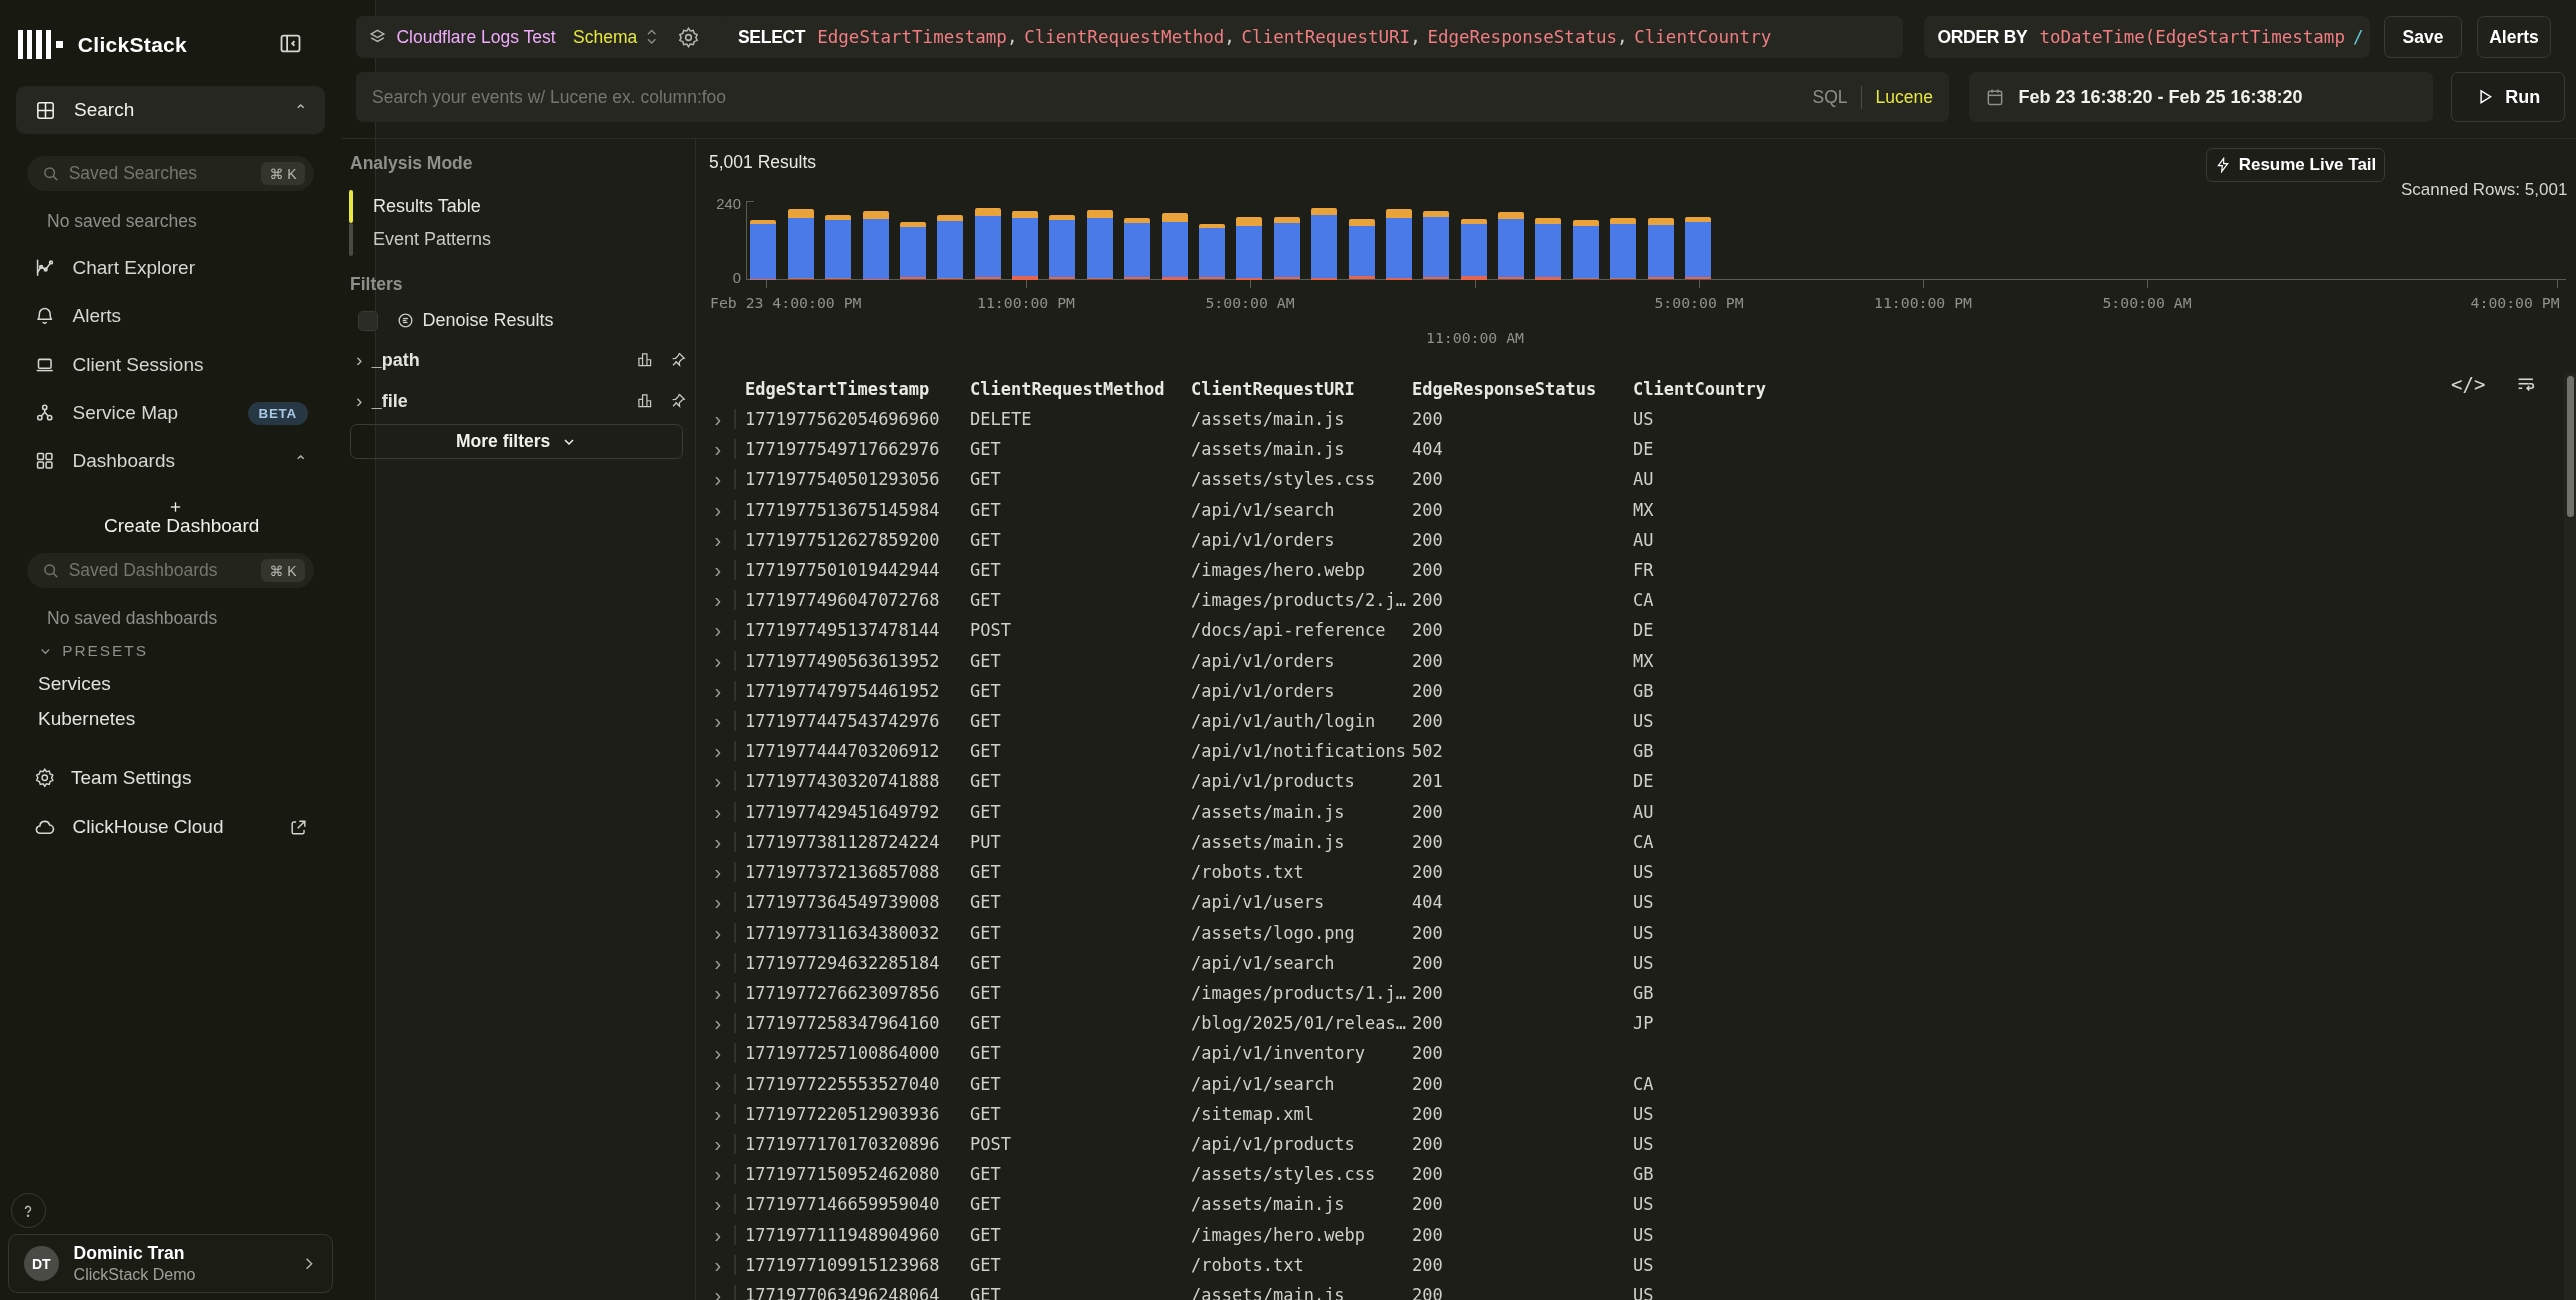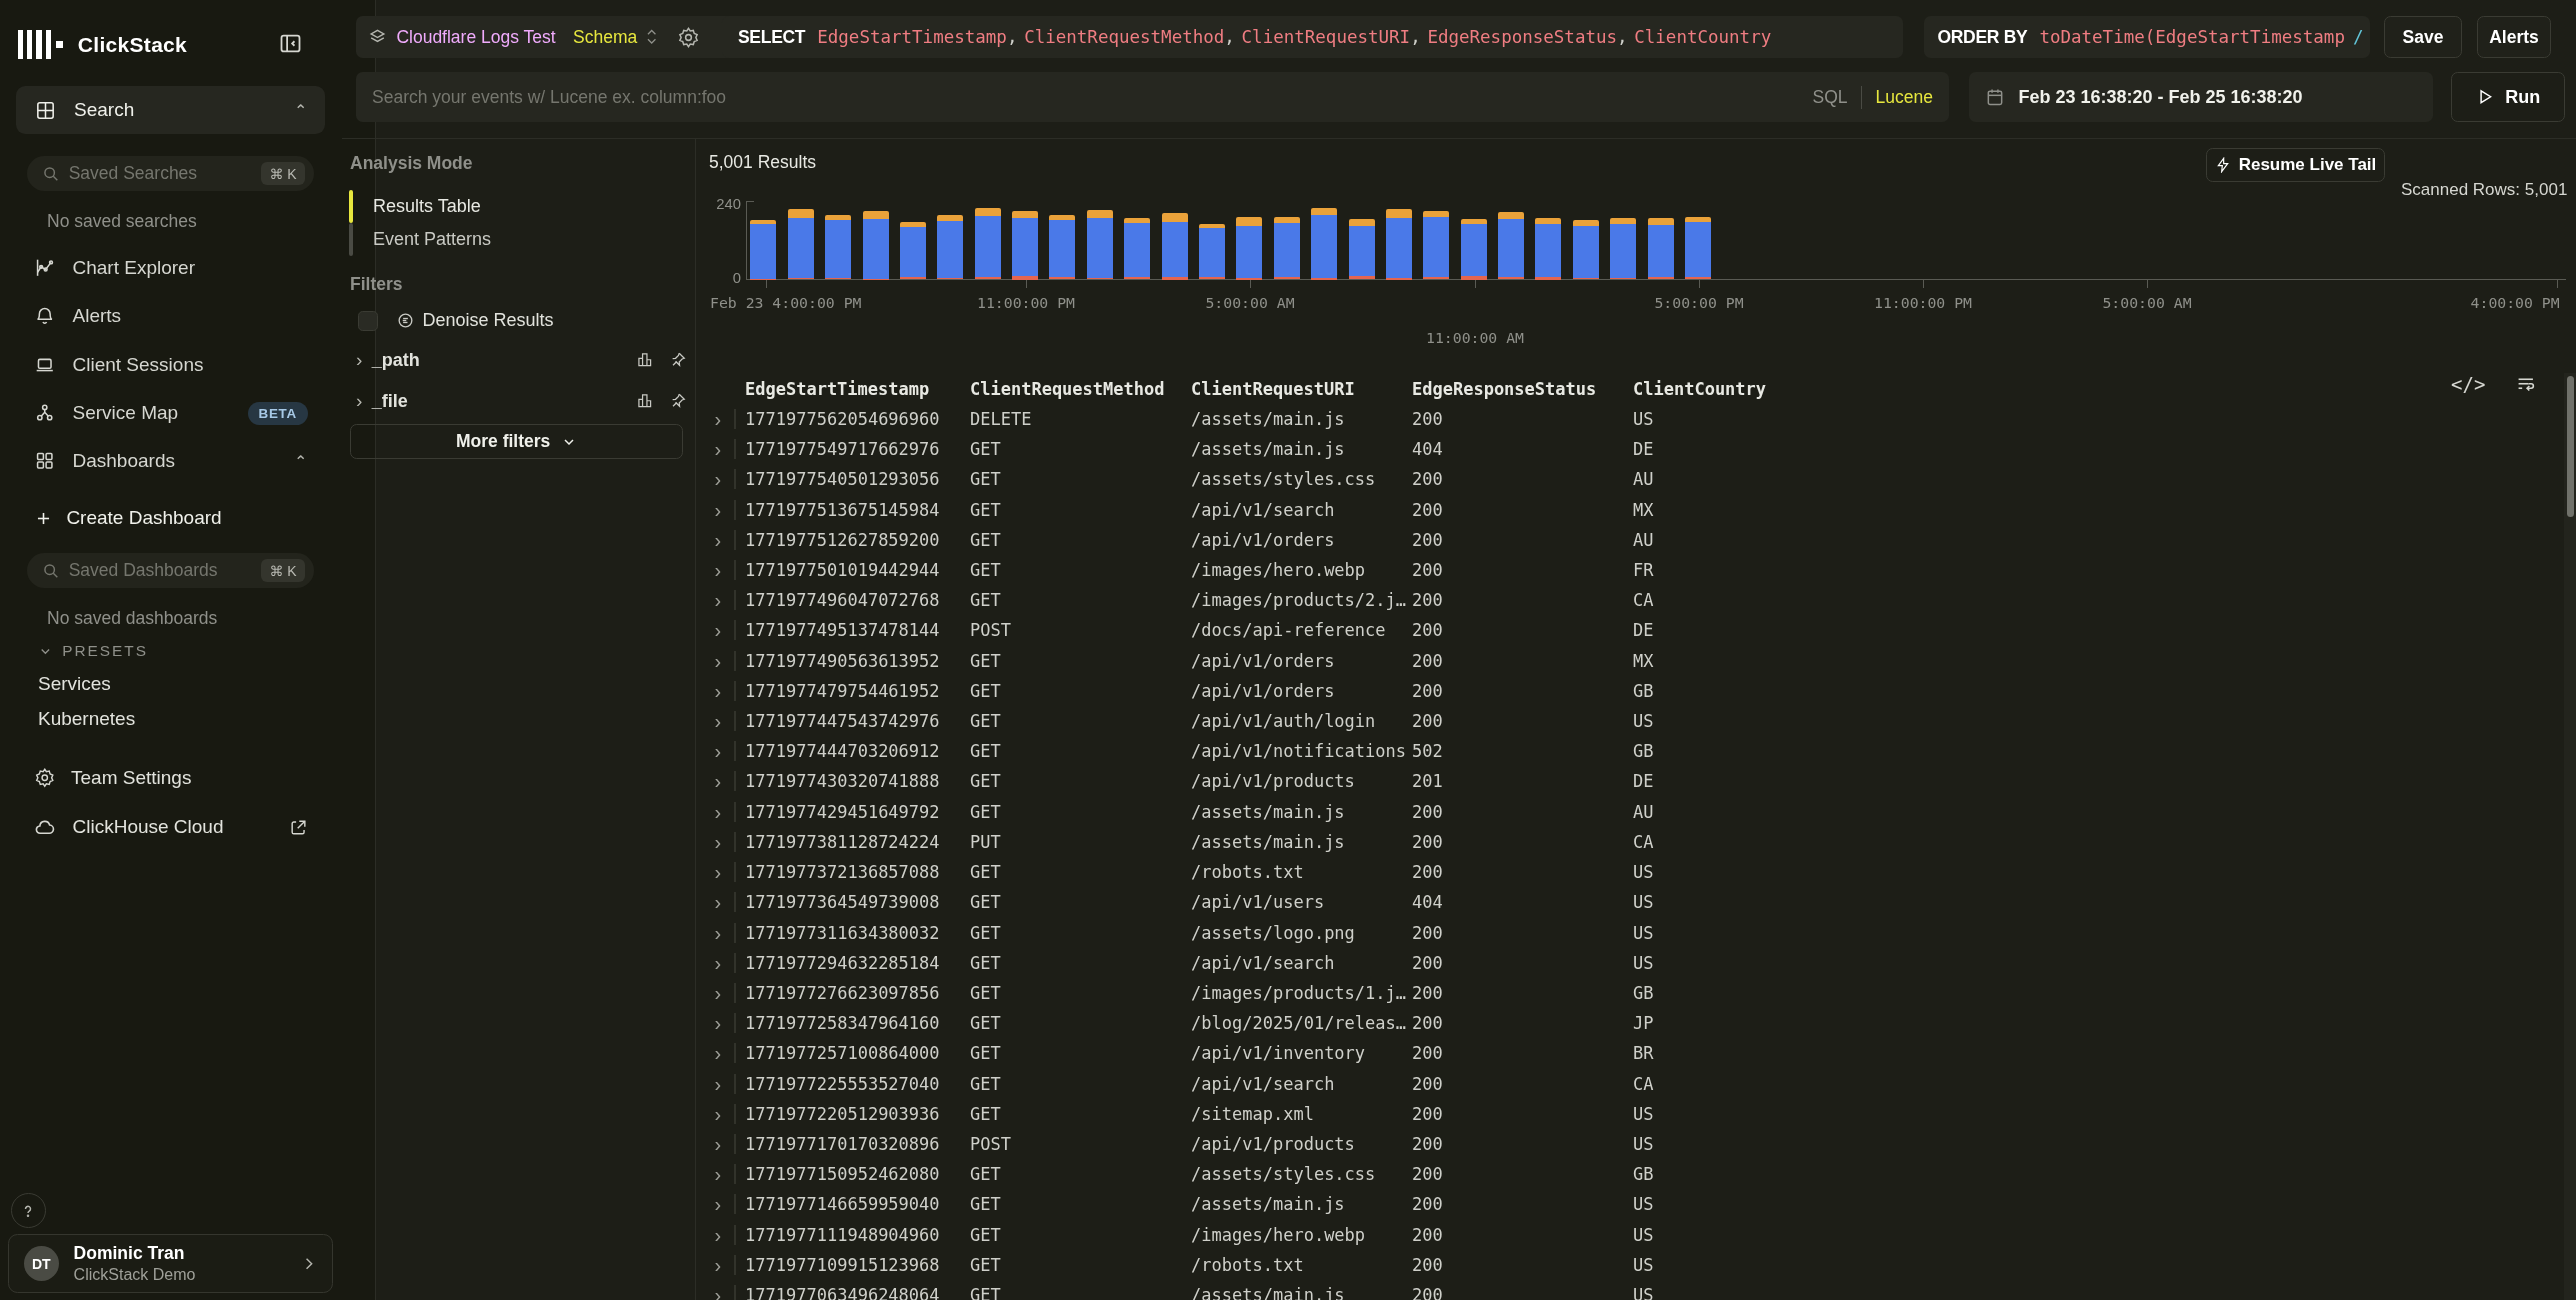--- a/index.html
+++ b/index.html
@@ -25,21 +25,21 @@
   .pill-input{ position:absolute; left:27px; width:287px; height:35px; background:#23241c;
     border-radius:19px; display:flex; align-items:center; padding:0 9.4px 0 14.8px; }
   .pill-input .ph{ font-size:17.5px; color:#75766e; margin-left:9.4px; flex:1; }
   .kbd{ background:#34352d; border-radius:6px; font-size:14px; color:#b9bab3; padding:3.4px 8px; white-space:nowrap; }
   .side-note{ position:absolute; left:47px; font-size:17.5px; color:#8f908a; }
   .nav-item{ position:absolute; left:16px; width:309px; height:42px; display:flex; align-items:center; padding:0 17.5px; color:#d6d7d1; }
   .nav-item .lbl{ font-size:19px; margin-left:17.5px; flex:1; }
   .beta{ background:#273743; color:#a7c9e6; font-size:13.4px; font-weight:700; letter-spacing:0.7px;
     border-radius:671px; padding:4px 10.7px; }
   .chev{ color:#b5b6af; font-size:16px; }
-  .create-dash{ position:absolute; left:34px; top:499px; width:282px; height:38px; display:flex; align-items:center; color:#f0f1eb; }
+  .create-dash{ position:absolute; left:34px; top:499px; width:282px; height:38px; display:flex; align-items:center; color:#f0f1eb;flex-direction:column; }
   .create-dash .lbl{ font-size:19px; margin-left:13.4px; }
   .presets-hdr{ position:absolute; left:38px; top:642px; display:flex; align-items:center; color:#8f908a; }
   .presets-hdr .lbl{ font-size:15.4px; letter-spacing:2px; margin-left:9.4px; }
   .preset-item{ position:absolute; left:38px; width:282px; height:31px; display:flex; align-items:center; font-size:19px; color:#e2e3dd; }
   .foot-item{ position:absolute; left:16px; width:309px; height:40px; display:flex; align-items:center; padding:0 17.5px; color:#e2e3dd; }
   .foot-item .lbl{ font-size:19px; margin-left:16px; flex:1; }
   .help-btn{ position:absolute; left:10.7px; top:1193px; width:35px; height:35px; border:1.3px solid #3a3b33;
     border-radius:50%; display:flex; align-items:center; justify-content:center; color:#b5b6af; }
   .user-card{ position:absolute; left:8px; top:1234px; width:325px; height:59px; border:1.3px solid #35362e;
     border-radius:9.4px; display:flex; align-items:center; padding:0 14.8px; background:#1b1c14; }
@@ -794,21 +794,20 @@
         <span class="cell c-s">200</span>
         <span class="cell c-c">JP</span>
       </div>
       <div class="trow" style="top: 1038px;">
         <span class="expand">›</span>
         <span class="cdiv"></span>
         <span class="cell c-ts">1771977257100864000</span>
         <span class="cell c-m">GET</span>
         <span class="cell c-u">/api/v1/inventory</span>
         <span class="cell c-s">200</span>
-        <span class="cell c-c">BR</span>
       </div>
       <div class="trow" style="top: 1069px;">
         <span class="expand">›</span>
         <span class="cdiv"></span>
         <span class="cell c-ts">1771977225553527040</span>
         <span class="cell c-m">GET</span>
         <span class="cell c-u">/api/v1/search</span>
         <span class="cell c-s">200</span>
         <span class="cell c-c">CA</span>
       </div>

